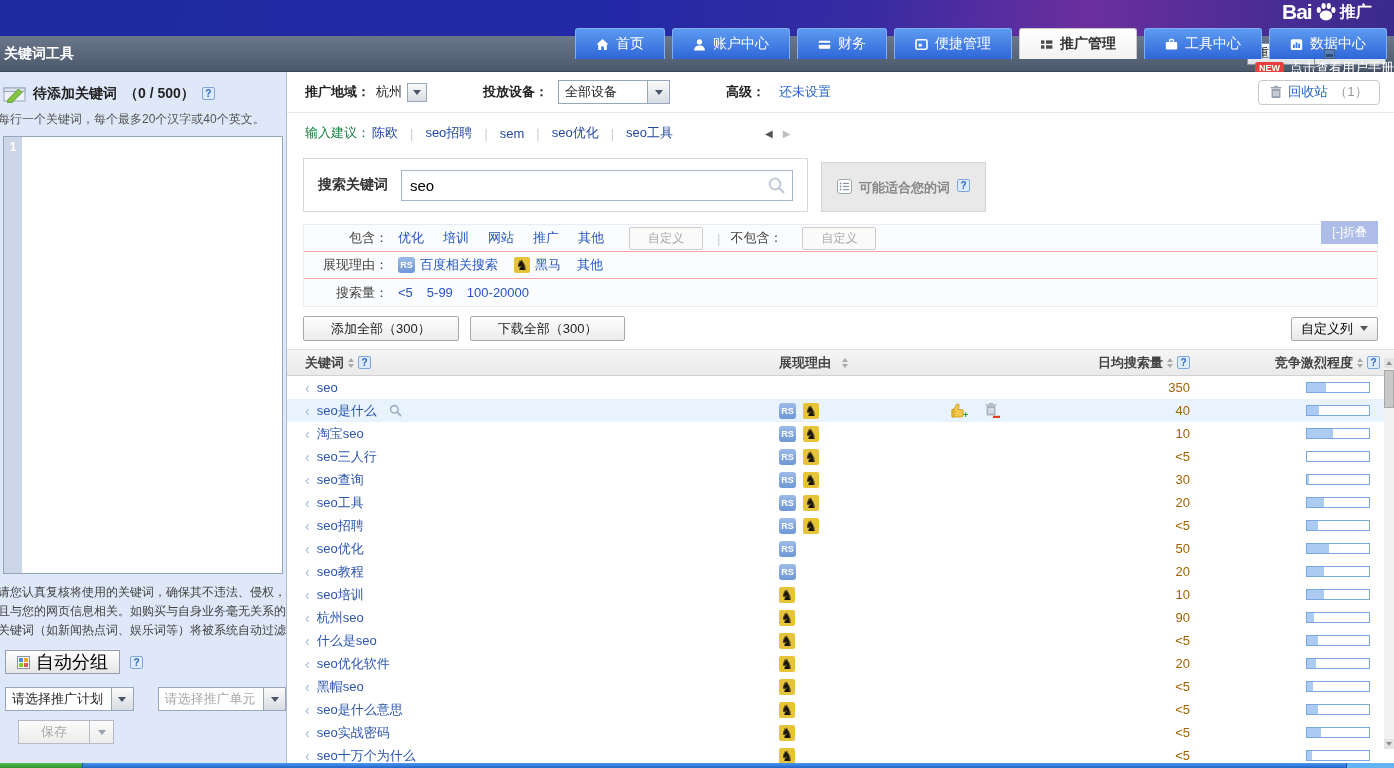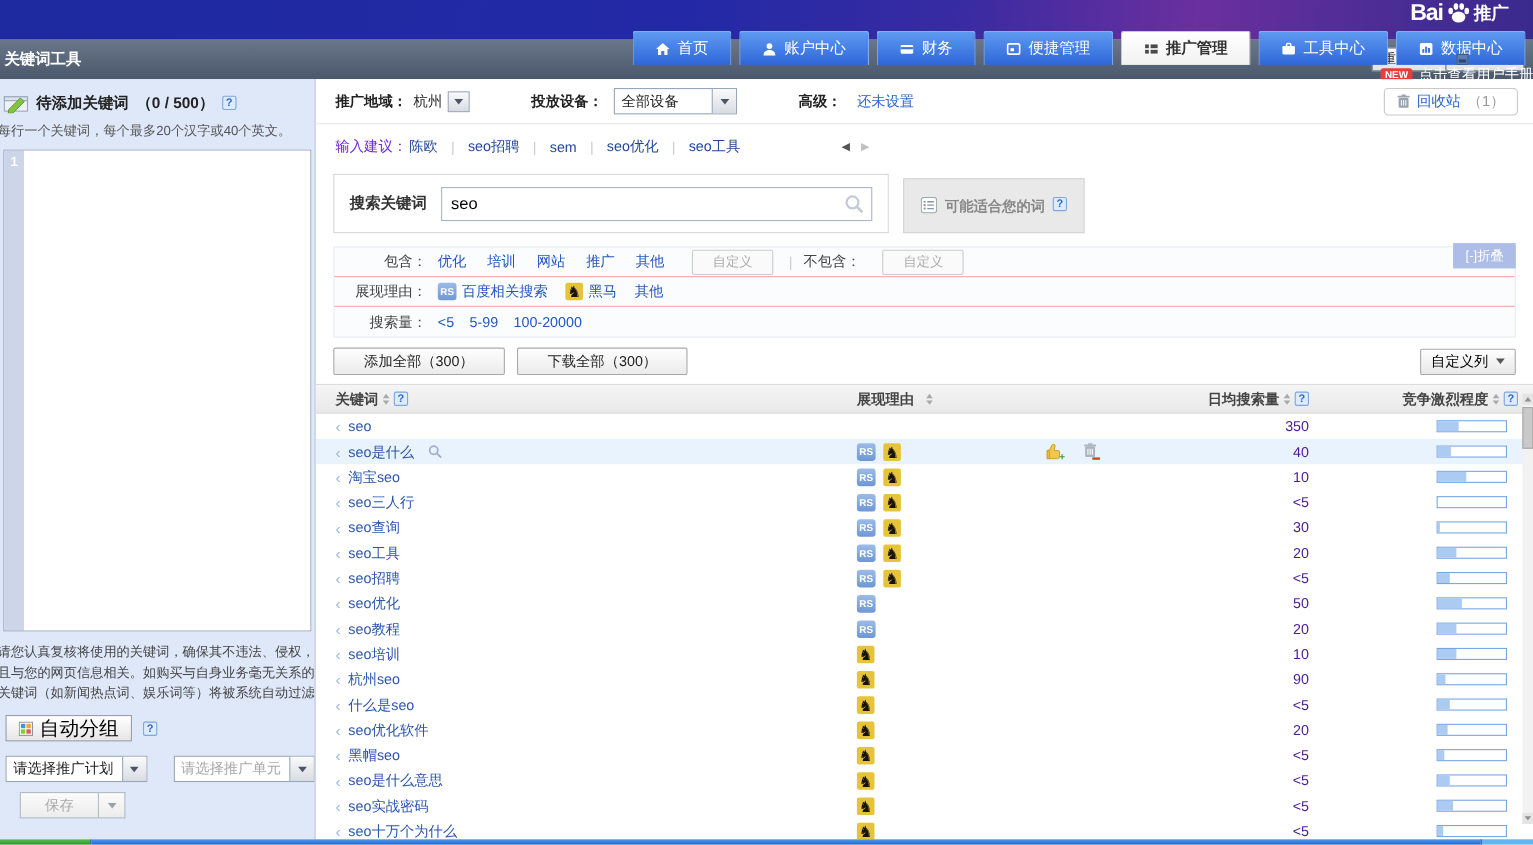--- a/index.html
+++ b/index.html
@@ -99,21 +99,21 @@
     width:20px; height:19px; margin-left:5px; background:linear-gradient(#fafafa,#d8dce2);
     border:1px solid #98a6bd; display:grid; place-items:center; cursor:pointer;
   }
   .adv-link, .blue-link { color:#2b66c8; }
   .recycle-btn {
     margin-left:auto; display:flex; align-items:center; gap:6px; height:25px; padding:0 11px;
     background:#fff; border:1px solid #c9c9c9; border-radius:4px; cursor:pointer;
   }
   .recycle-btn .rc-count { color:#999; }
   .suggest-row { height:40px; display:flex; align-items:center; padding-left:18px; }
-  .suggest-label { color:#6d28d9; }
+  .suggest-label { color:#15803d; }
   .suggest-row a { color:#24479c; margin:0 2px; }
   .sep { color:#ccc; margin:0 10px; }
   .pager { margin-left:90px; display:flex; gap:10px; font-size:10px; }
   .pager .pg-prev { color:#555; cursor:pointer; }
   .pager .pg-next { color:#c0c0c0; cursor:pointer; }
 
   .search-zone { position:relative; margin:5px 16px 0; height:58px; }
   .search-panel {
     position:absolute; left:0; top:0; width:505px; height:54px; background:#fff;
     border:1px solid #d8d8d8; display:flex; align-items:center; gap:13px; padding:0 14px;
@@ -183,21 +183,21 @@
   .sort i { width:0; height:0; border-left:3.5px solid transparent; border-right:3.5px solid transparent; display:block; }
   .sort .up { border-bottom:4px solid #a9a9a9; }
   .sort .dn { border-top:4px solid #a9a9a9; }
 
   .tbody { }
   .trow { display:flex; align-items:center; height:23px; }
   .trow.hl { background:#e9f3fd; }
   .chev { color:#9db8dc; font-size:14px; margin-right:7px; }
   .kw-link { color:#2c55ae; }
   .row-mag { margin-left:12px; display:inline-flex; cursor:pointer; }
-  .vol-txt { color:#4c1d95;margin-left:48px; }
+  .vol-txt { color:#a16207;margin-left:48px; }
   .bar { height:11px; border:1px solid #7ba7e0; background:#fff; }
   .bar .fill { height:100%; background:#abcbf2; }
   .act-ic { display:inline-flex; cursor:pointer; }
 
   .vscroll { position:absolute; right:0; top:286px; width:10px; height:391px; background:#f2f2f2; }
   .vs-up, .vs-dn { position:absolute; left:0; width:10px; height:10px; background:#e4e4e4; display:grid; place-items:center; }
   .vs-up { top:0; } .vs-dn { bottom:0; }
   .vs-up i { width:0;height:0;border-left:3px solid transparent;border-right:3px solid transparent;border-bottom:4px solid #909090; display:block;}
   .vs-dn i { width:0;height:0;border-left:3px solid transparent;border-right:3px solid transparent;border-top:4px solid #909090; display:block;}
   .vs-thumb { position:absolute; left:0; top:12px; width:10px; height:38px; background:#c9c9c9; border:1px solid #a8a8a8; }

